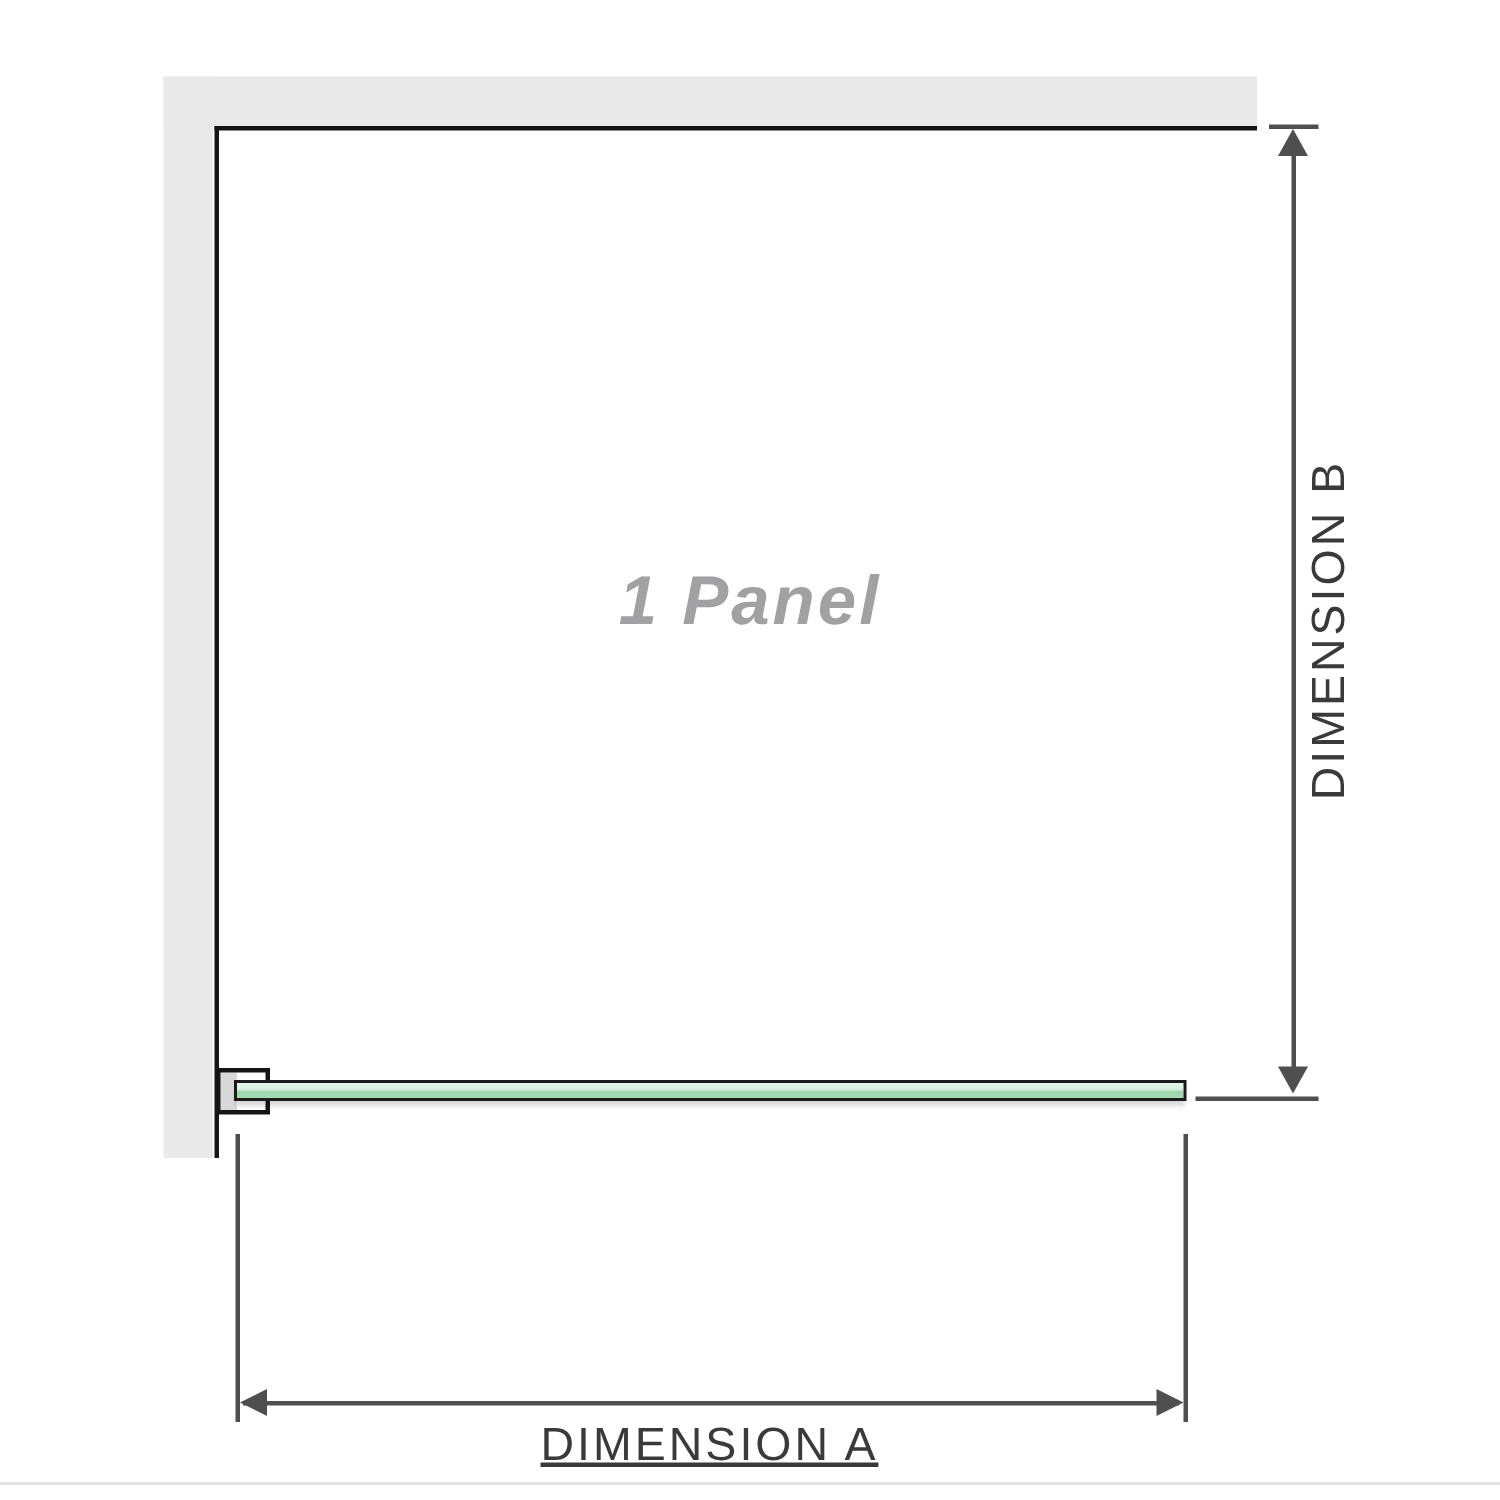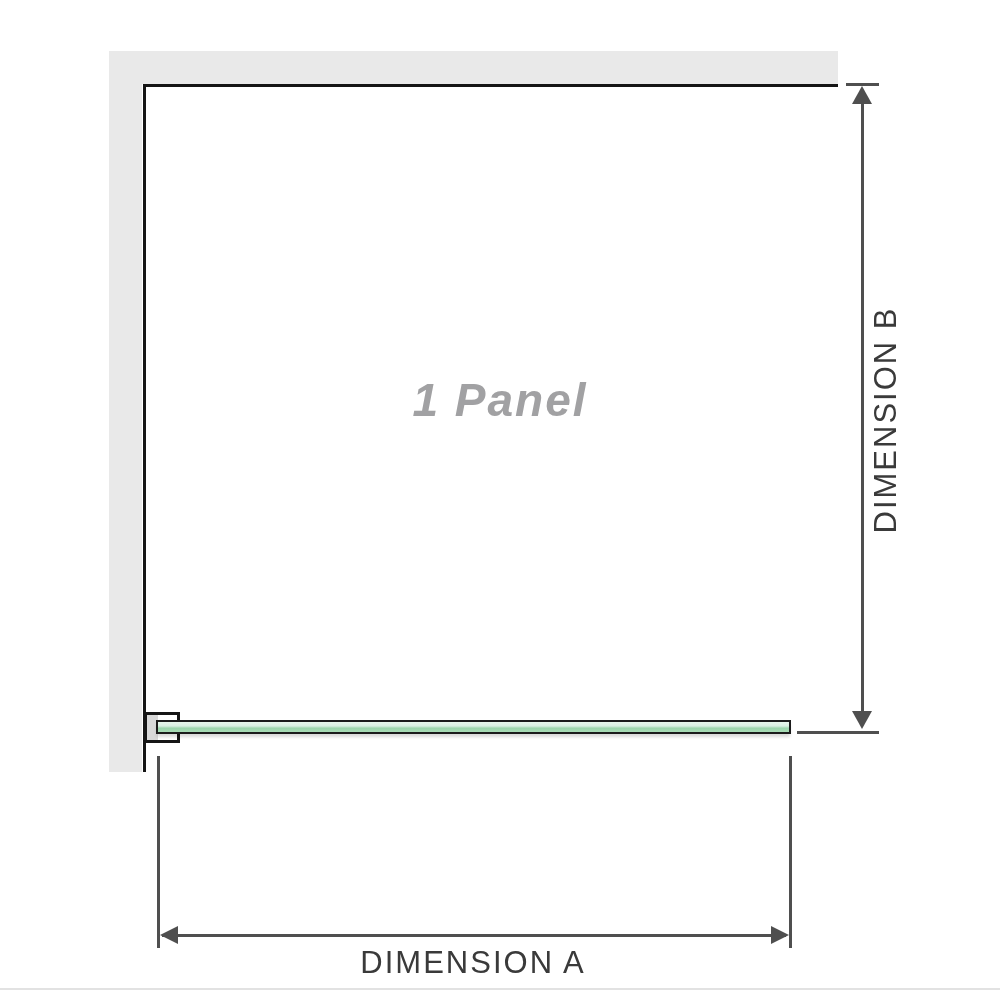--- a/index.html
+++ b/index.html
@@ -65,21 +65,21 @@
   .tri.left  { border-top: 9px solid transparent; border-bottom: 9px solid transparent; border-right: 18px solid var(--dim-line, #4f4f4f); }
   .tri.right { border-top: 9px solid transparent; border-bottom: 9px solid transparent; border-left: 18px solid var(--dim-line, #4f4f4f); }
 
   .dim-label {
     color: var(--dim-text, #3a3a3a);
     font-size: 31px;
     letter-spacing: 2px;
     text-align: center;
     white-space: nowrap;
   }
-  .dim-label.a { left: 343px; top: 944px; width: 260px; height: 38px; line-height: 38px; }
+  .dim-label.a { left: 343px; top: 944px; width: 260px; height: 38px; line-height: 38px; text-decoration: underline; }
   .dim-label.b {
     left: 746px; top: 401px; width: 280px; height: 38px; line-height: 38px;
     transform: rotate(-90deg);
     transform-origin: center center;
   }
 
   .bottom-divider { left: 0; top: 988px; width: 1000px; height: 2px; background: var(--divider, #e2e2e2); }
 </style>
 </head>
 <body>

